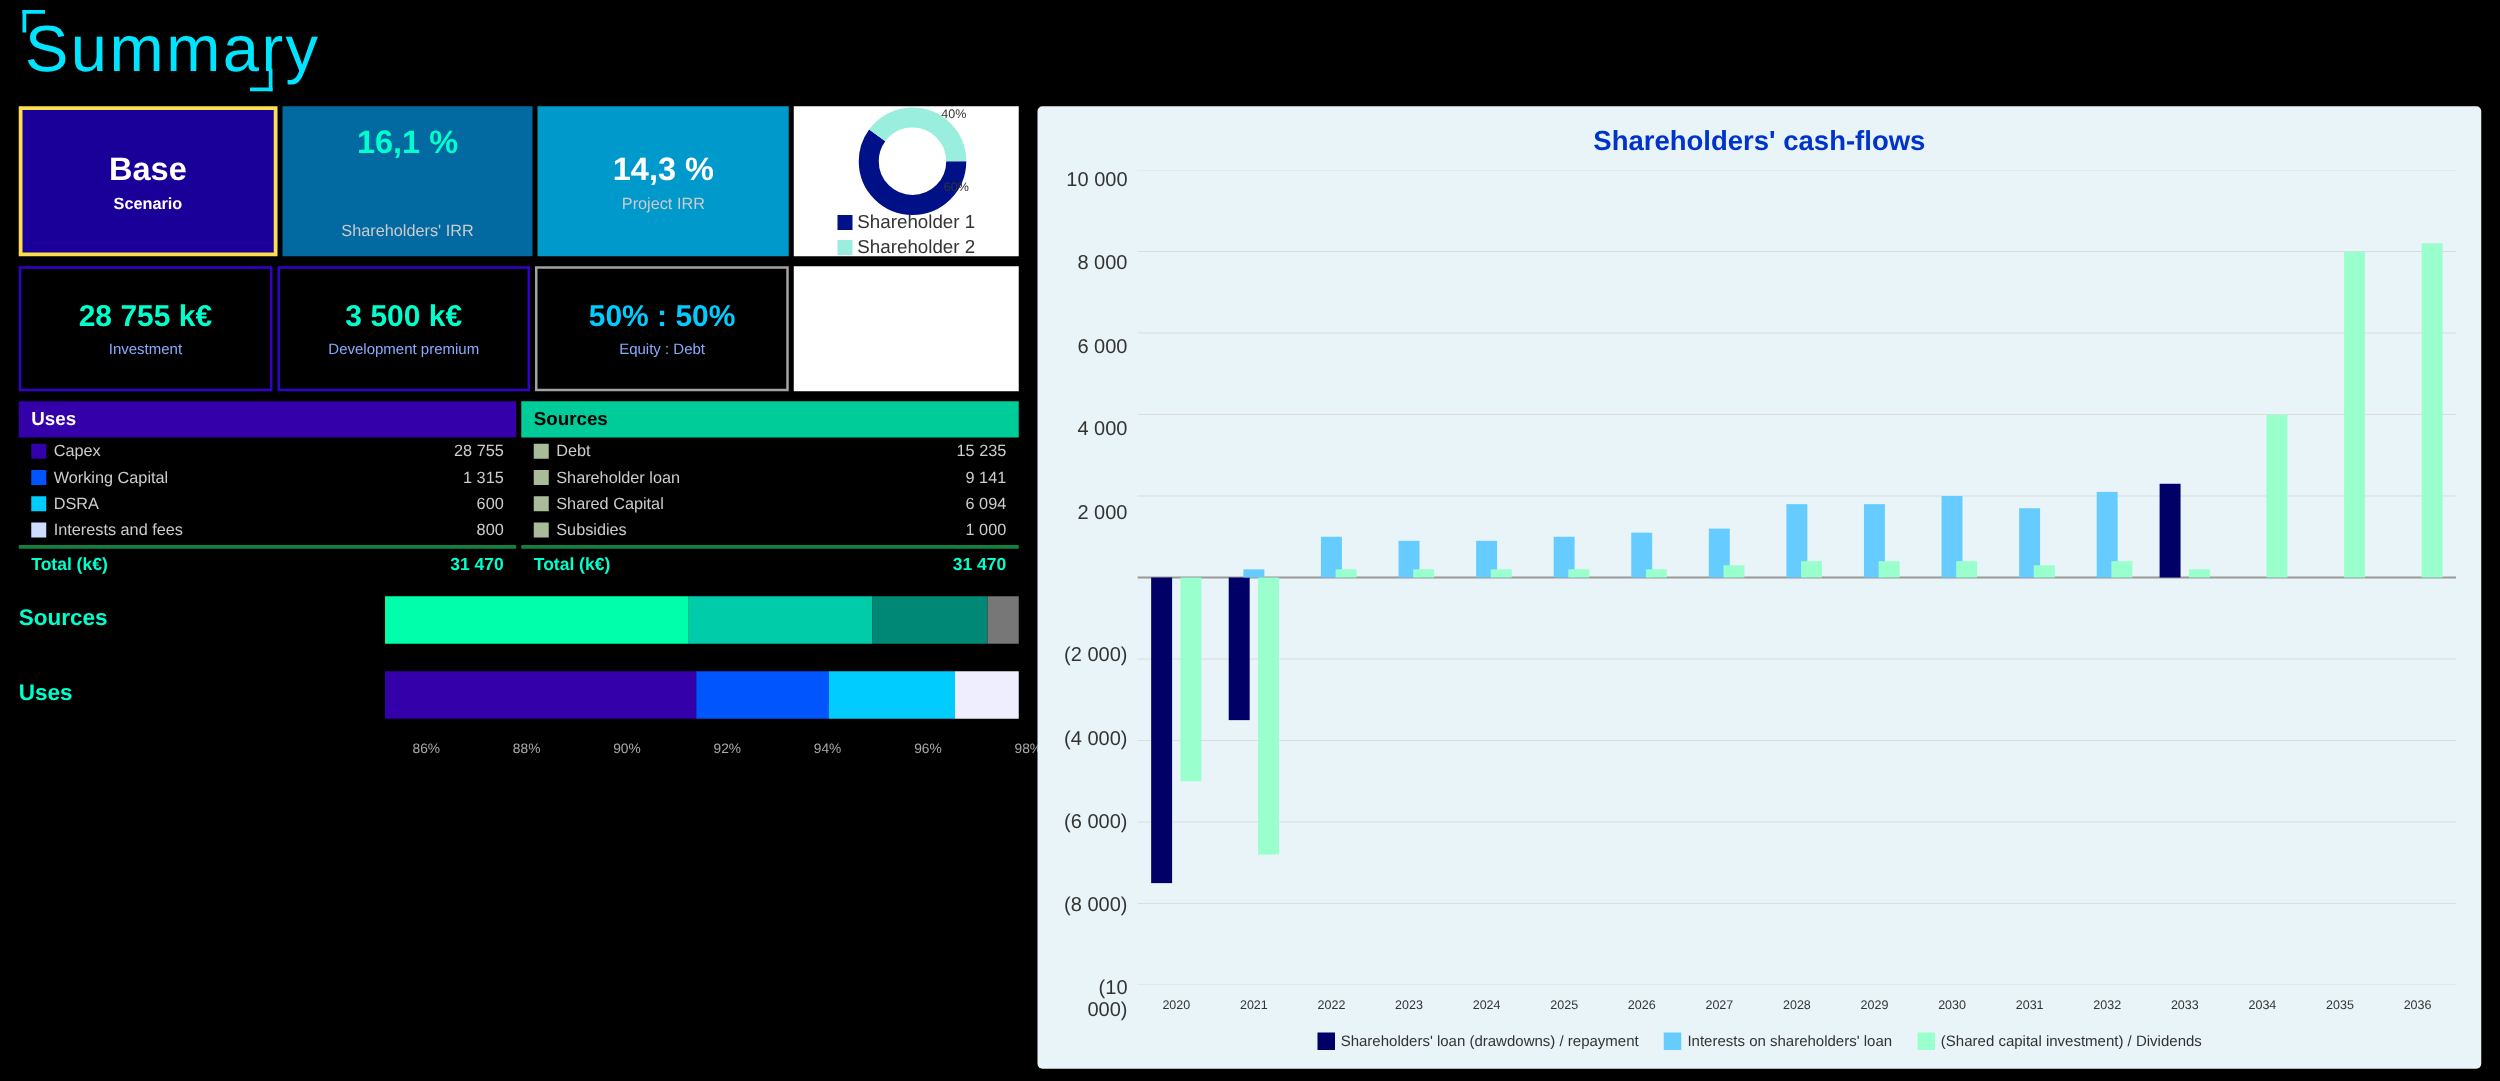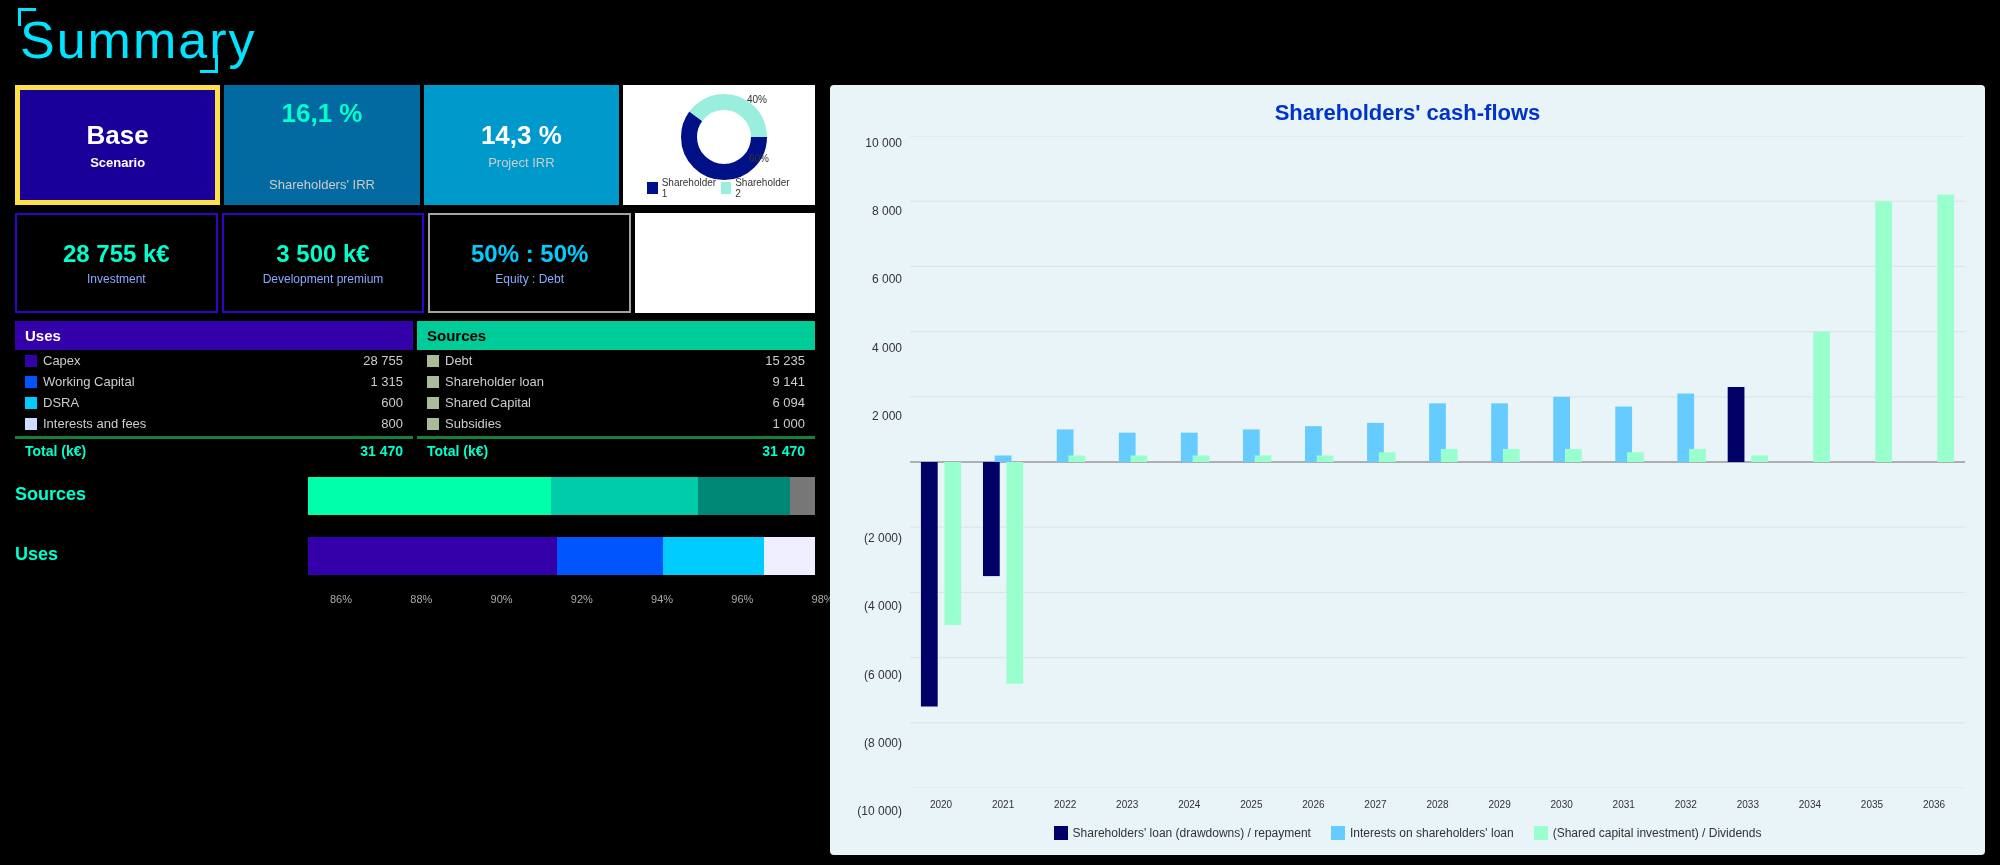--- a/index.html
+++ b/index.html
@@ -67,21 +67,21 @@
       height: 120px;
     }
     .kpi-card {
       display: flex;
       flex-direction: column;
       align-items: center;
       justify-content: center;
       flex: 1;
       padding: 24px;
     }
-    .kpi-card.dark-blue { background: #1a0099; border: 5px solid #fde047; }
+    .kpi-card.dark-blue { background: #1a0099; border: 3px solid #fde047; }
     .kpi-card.medium-blue { background: #0369a1; gap: 44px; }
     .kpi-card.cyan { background: #0099cc; }
     .kpi-card.donut-card {
       background: #fff;
       flex: 0 0 180px;
     }
 
     .kpi-value {
       font-size: 26px;
       font-weight: bold;
@@ -210,21 +210,21 @@
       position: relative;
     }
 
     .y-axis {
       display: flex;
       flex-direction: column;
       justify-content: space-between;
       width: 60px;
       text-align: right;
       padding-right: 8px;
-      font-size: 12px;
+      font-size: 16px;
       color: #333;
     }
 
     .chart-body {
       flex: 1;
       position: relative;
       display: flex;
       flex-direction: column;
     }
 
@@ -266,24 +266,24 @@
     
     .donut-container {
       display: flex;
       flex-direction: column;
       align-items: center;
       justify-content: center;
       width: 100%;
       height: 100%;
     }
     .donut-labels {
-      font-size: 10px;
+      font-size: 15px;
       color: #333;
       display: flex;
-      flex-direction: row;
+      flex-direction: column;
       gap: 3px;
       margin-top: 5px;
     }
     .donut-legend-item {
       display: flex;
       align-items: center;
       gap: 4px;
     }
     .donut-legend-color {
       width: 12px;

